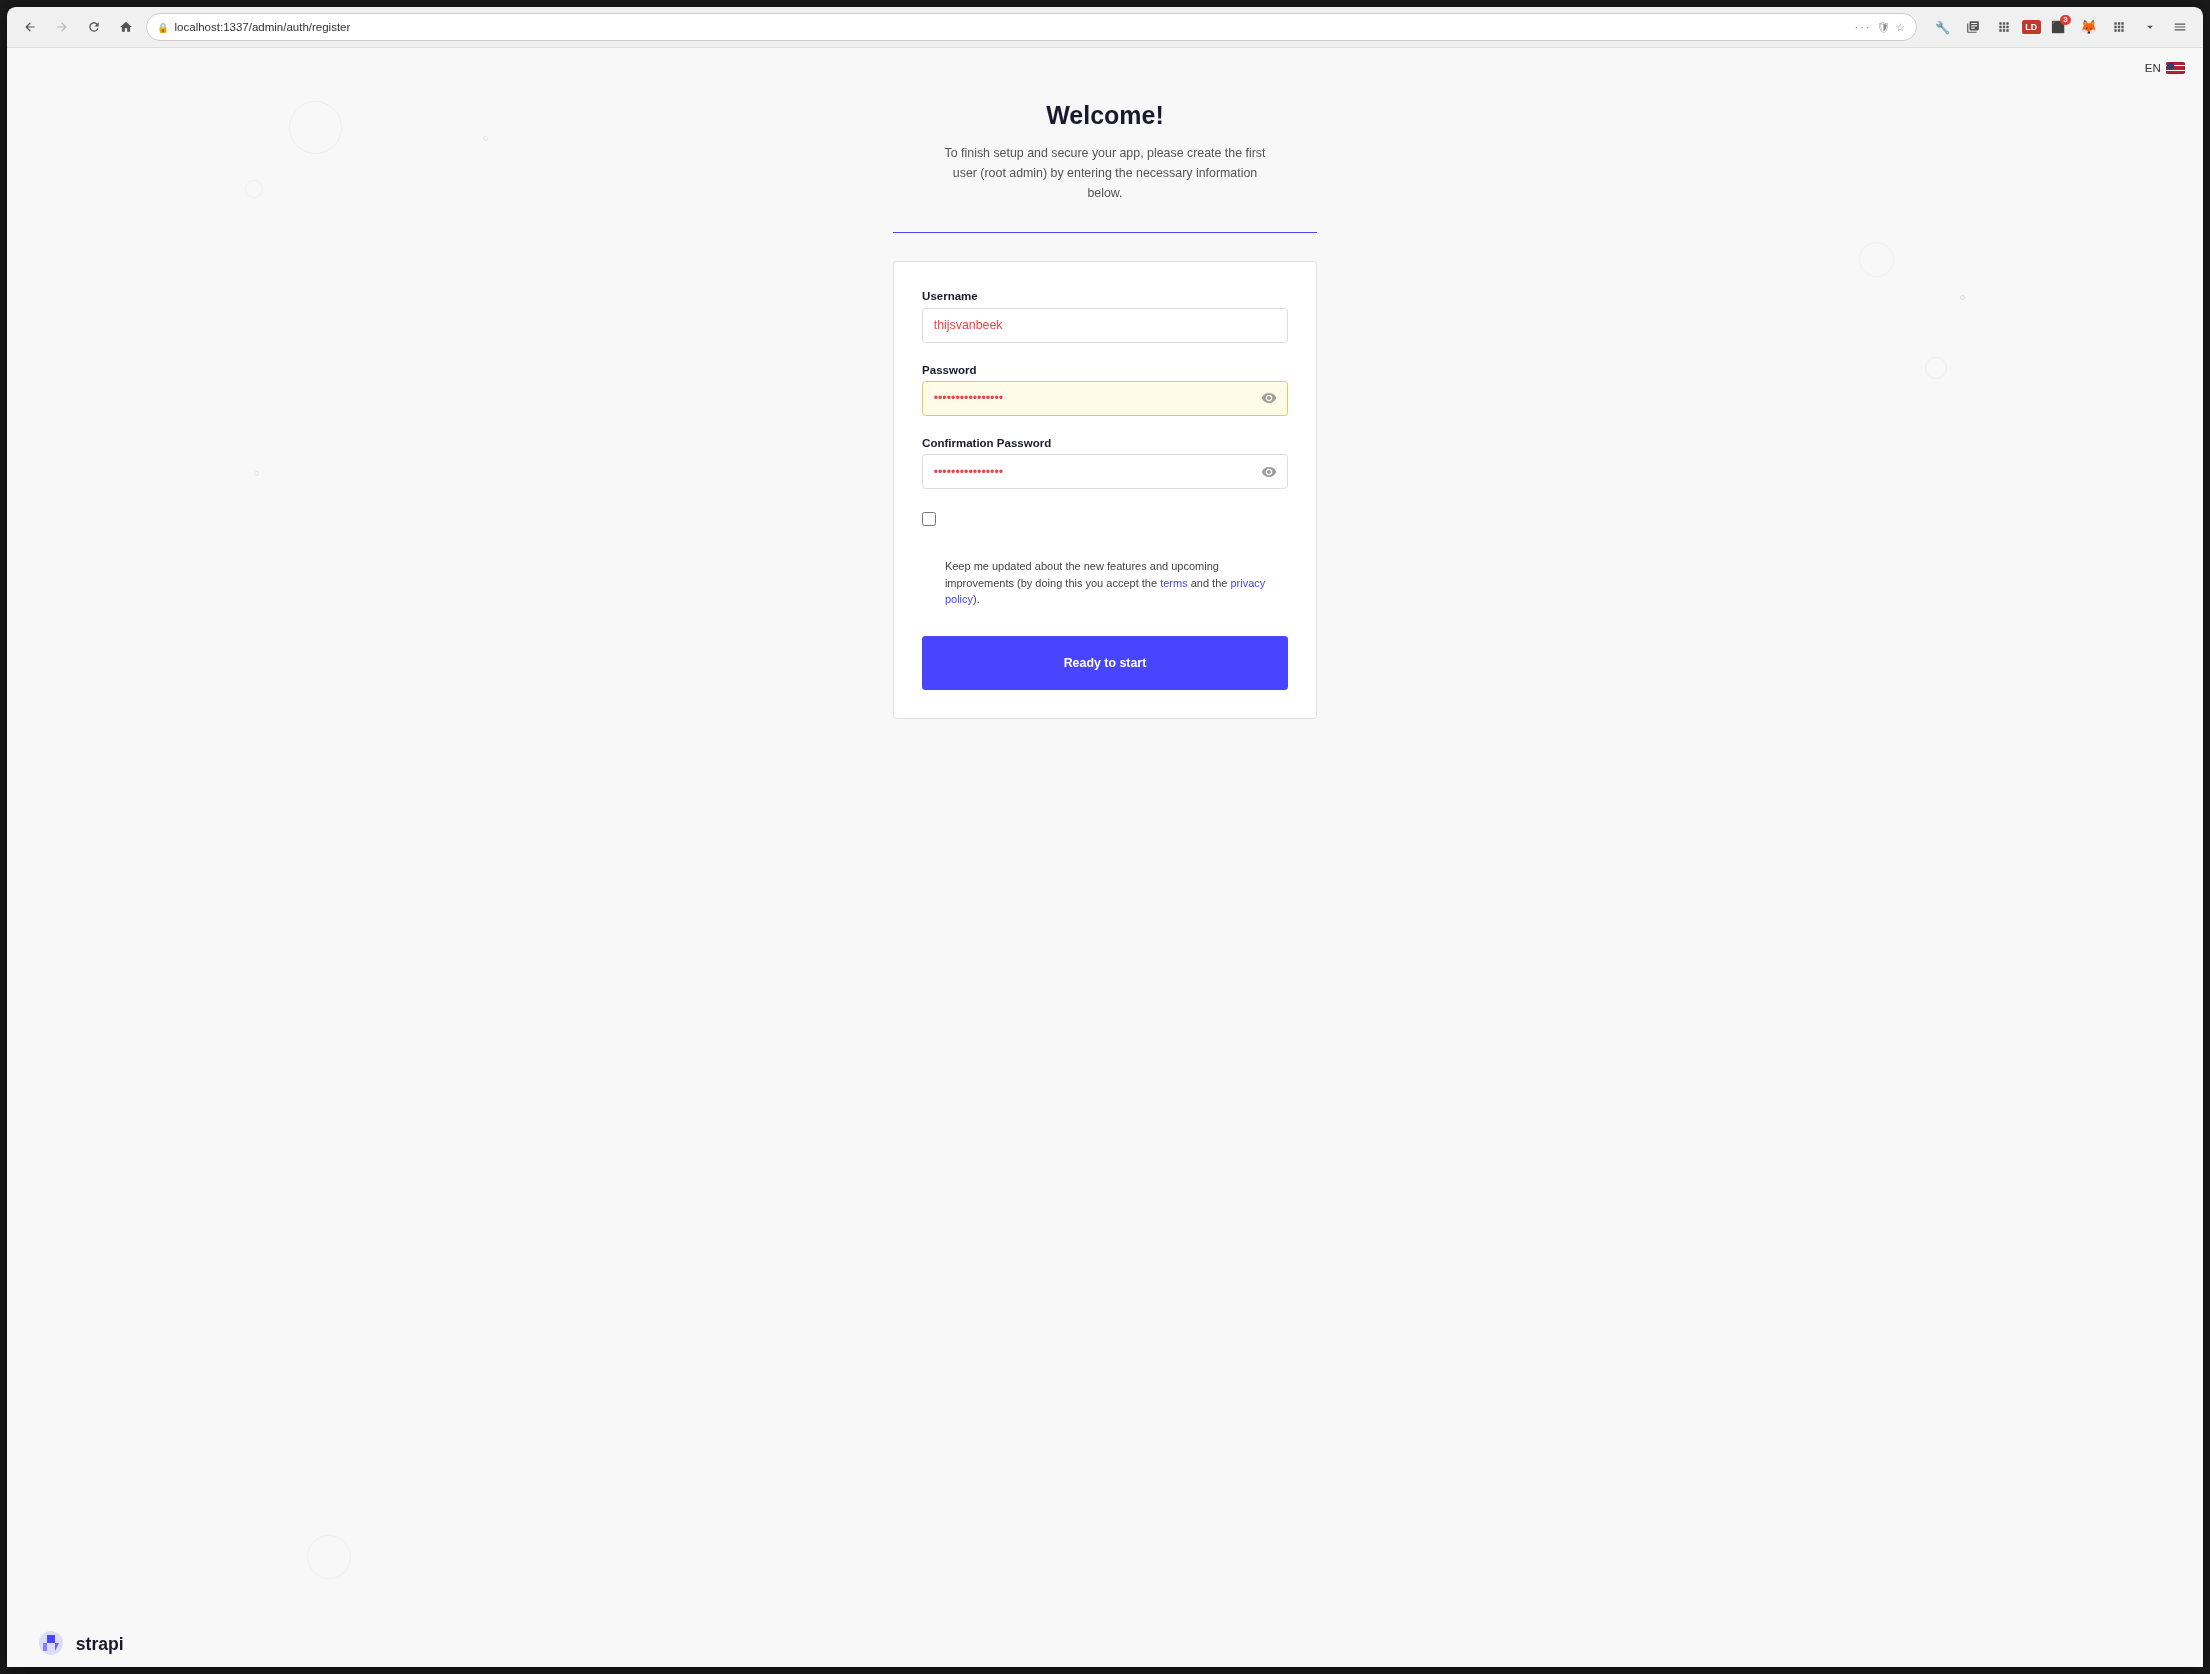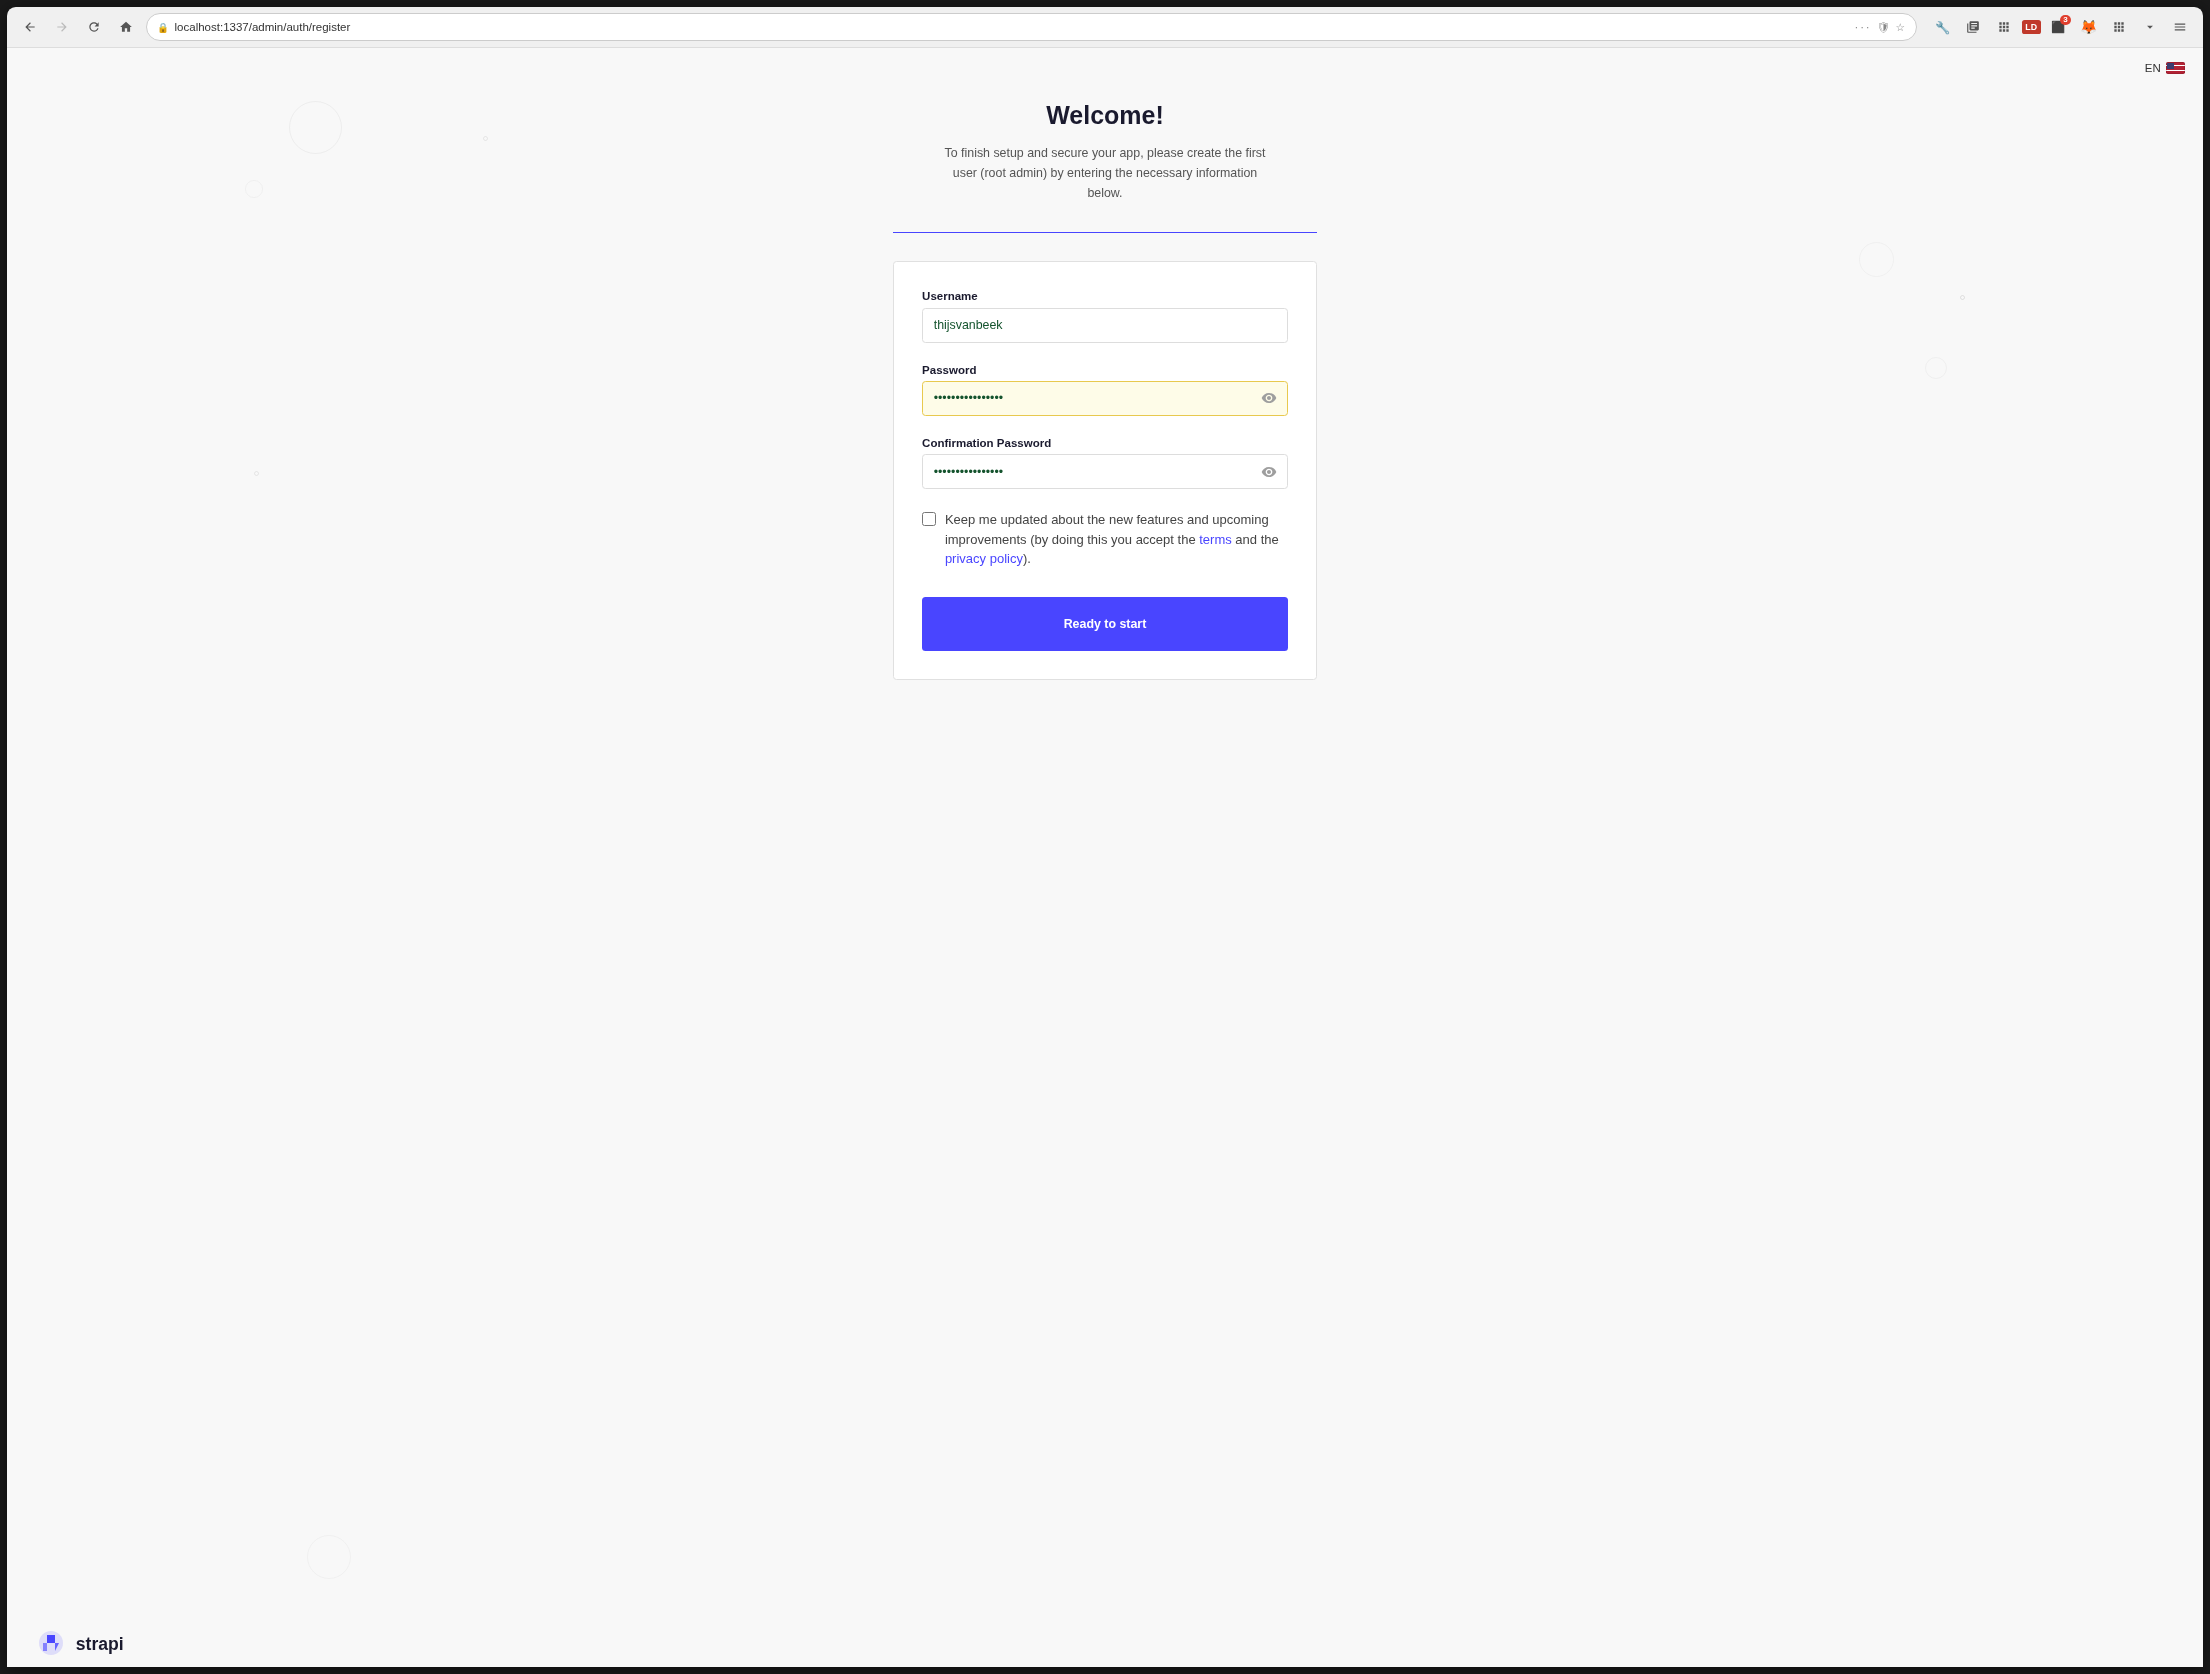--- a/index.html
+++ b/index.html
@@ -256,21 +256,21 @@
       margin-bottom: 5.3px;
     }
 
     .form-input {
       width: 100%;
       height: 35px;
       border: 0.9px solid #ddd;
       border-radius: 3.5px;
       padding: 0 10.6px;
       font-size: 12.4px;
-      color: #14532d;
+      color: #ef4444;
       background: white;
       outline: none;
     }
 
     .password-wrapper {
       position: relative;
     }
 
     .password-wrapper .form-input {
       padding-right: 35px;
@@ -333,23 +333,24 @@
       width: 14px;
       height: 14px;
       margin-top: 1.8px;
       cursor: pointer;
       flex-shrink: 0;
       border: 0.9px solid #ccc;
       border-radius: 1.8px;
     }
 
     .checkbox-label {
-      font-size: 13px;
+      font-size: 11px;
       color: #444;
       line-height: 1.5;
+      margin-top: 48px;
     }
 
     .checkbox-label a {
       color: #4945ff;
       text-decoration: none;
     }
 
     .submit-btn {
       width: 100%;
       height: 54px;

